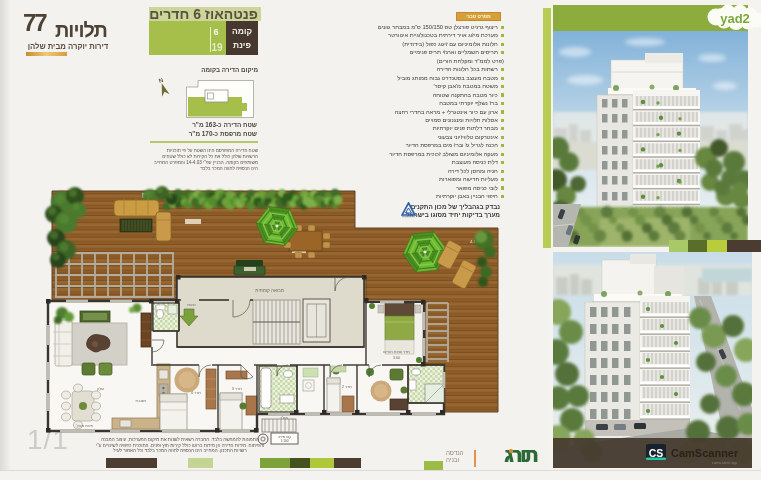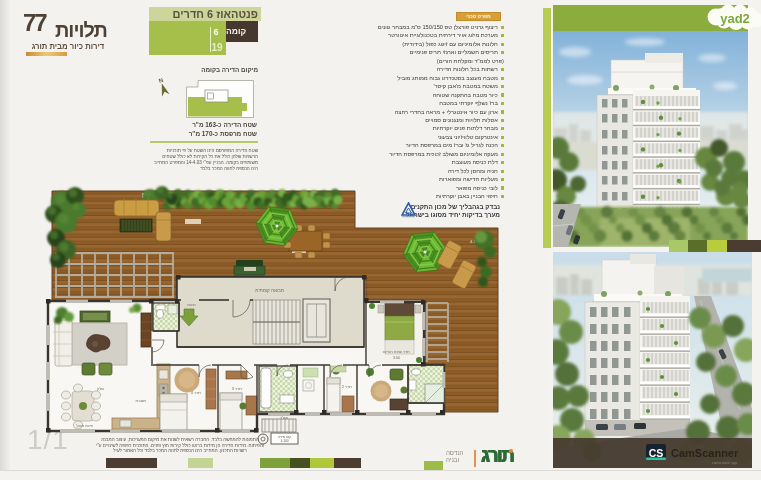--- a/index.html
+++ b/index.html
@@ -10,35 +10,35 @@
 <body>
 
 <div class="abs" style="left:8px;top:0;width:539px;height:472px;background:#f4f2ee;"></div>
 <div class="abs" style="left:547px;top:0;width:214px;height:472px;background:#f5f3ef;"></div>
 <div class="abs" style="left:0;top:0;width:10px;height:480px;background:linear-gradient(90deg,#dcdad7,#f2f0ec);"></div>
 <div class="abs" style="left:0;top:470px;width:761px;height:10px;background:#f4f3f0;border-top:1px solid #dddbd7;"></div>
 
 <div class="abs" style="left:23px;top:9px;width:30px;font-weight:bold;font-size:24px;letter-spacing:-2px;color:#4e4236;">77</div>
 <div class="abs" style="left:55px;top:19px;width:58px;font-weight:bold;font-size:20px;letter-spacing:-1px;color:#4e4236;">תלויות</div>
 
-<div class="abs" dir="rtl" style="left:24px;top:42px;width:88px;text-align:center;font-size:7.7px;font-weight:bold;color:#5c4d40;white-space:nowrap;">דירות כיור מבית תורג</div>
+<div class="abs" dir="rtl" style="left:24px;top:42px;width:88px;text-align:center;font-size:7.7px;font-weight:bold;color:#5c4d40;white-space:nowrap;">דירות יוקרה מבית שלהן</div>
 
 <div class="abs" style="left:26px;top:52px;width:41px;height:4px;background:linear-gradient(90deg,#c98c2e,#eec977,#d89b3c);"></div>
 
-<div class="abs" dir="rtl" style="left:149px;top:7px;width:112px;height:14px;background:#cdd69a;color:#5a5140;font-weight:bold;font-size:11px;line-height:14px;padding:0;text-align:right;"><span style="margin-right:3px;">פנטהאוז 6 חדרים</span></div>
+<div class="abs" dir="rtl" style="left:149px;top:7px;width:112px;height:14px;background:#cdd69a;color:#5a5140;font-weight:bold;font-size:14px;line-height:14px;padding:0;text-align:right;"><span style="margin-right:3px;">פנטהאוז 6 חדרים</span></div>
 
 <div class="abs" style="left:149px;top:21px;width:77px;height:34px;background:#a6bf4a;"></div>
 
 <div class="abs" style="left:210px;top:27px;width:1px;height:25px;background:#e9efcd;"></div>
 
 <div class="abs" style="left:212px;top:27px;width:8px;text-align:center;color:#fdfdf6;font-weight:bold;font-size:9px;">6</div>
 
 <div class="abs" style="left:211.5px;top:42px;width:10px;text-align:center;color:#e4edc2;font-weight:bold;font-size:10px;">19</div>
 
-<div class="abs" dir="rtl" style="left:226px;top:21px;width:32px;height:21px;background:#46382e;color:#f5f2ea;font-weight:bold;font-size:8.5px;text-align:left;">
+<div class="abs" dir="rtl" style="left:226px;top:21px;width:32px;height:34px;background:#46382e;color:#f5f2ea;font-weight:bold;font-size:8.5px;text-align:center;">
   <div style="margin-top:5px;">קומה</div>
   <div style="margin-top:4px;">פינת</div>
 </div>
 
 <div class="abs" dir="rtl" style="left:456px;top:12px;width:43px;height:7px;background:#d79f3a;border:1px solid #c28a28;color:#fdf6e3;font-size:5px;font-weight:bold;text-align:center;line-height:7px;">מפרט טכני</div>
 
 <div class="abs" dir="rtl" style="right:257px;top:23px;width:130px;font-size:5.7px;line-height:8.45px;color:#3e3c38;text-align:right;white-space:nowrap;">
 <div><span style="display:inline-block;width:3.2px;height:3.2px;background:#a0b83b;margin-left:3px;"></span>ריצוף גרניט פורצלן טס 150/150 ס"מ במבחר גוונים</div>
 <div><span style="display:inline-block;width:3.2px;height:3.2px;background:#a0b83b;margin-left:3px;"></span>מערכת מיזוג אויר דירתית בטכנולוגיית אינוורטר</div>
 <div><span style="display:inline-block;width:3.2px;height:3.2px;background:#a0b83b;margin-left:3px;"></span>חלונות אלומיניום עם זיגוג כפול (בידודית)</div>
@@ -97,21 +97,21 @@
 <div class="abs" style="left:27px;top:424px;font-size:28px;color:#ceccc7;font-weight:400;letter-spacing:1px;">1/1</div>
 
 <div class="abs" style="left:106px;top:458px;width:51px;height:10px;background:#4c3d30;"></div>
 <div class="abs" style="left:188px;top:458px;width:25px;height:10px;background:#c3d493;"></div>
 <div class="abs" style="left:260px;top:458px;width:30px;height:10px;background:#7da23a;"></div>
 <div class="abs" style="left:290px;top:458px;width:20px;height:10px;background:#45511f;"></div>
 <div class="abs" style="left:310px;top:458px;width:24px;height:10px;background:#aec839;"></div>
 <div class="abs" style="left:334px;top:458px;width:27px;height:10px;background:#4c3d30;"></div>
 <div class="abs" style="left:424px;top:461px;width:19px;height:9px;background:#9cbb47;"></div>
 
-<div class="abs" dir="rtl" style="left:481px;top:445px;width:56px;font-size:19px;font-weight:bold;color:#2c6b38;text-align:left;letter-spacing:-1.5px;text-shadow:0.5px 0 0 #2c6b38, -0.5px 0 0 #2c6b38;">תורג</div>
+<div class="abs" dir="rtl" style="left:481px;top:445px;width:56px;font-size:19px;font-weight:bold;color:#2c6b38;text-align:right;letter-spacing:-1.5px;text-shadow:0.5px 0 0 #2c6b38, -0.5px 0 0 #2c6b38;">תורג</div>
 <div class="abs" style="left:509px;top:449px;width:3.5px;height:3.5px;border-radius:50%;background:#e8872e;"></div>
 
 <div class="abs" style="left:474px;top:450px;width:1.6px;height:17px;background:#e89050;"></div>
 
 <div class="abs" dir="rtl" style="left:446px;top:450px;width:27px;font-size:6.2px;line-height:6.6px;color:#8a857c;text-align:left;">הנדסה<br>ובניה</div>
 
 <svg class="abs" style="left:0;top:0;" width="761" height="480" viewBox="0 0 761 480">
 <defs>
 <pattern id="wood" width="760" height="7.2" patternUnits="userSpaceOnUse">
         <rect width="760" height="7.2" fill="#8d5c27"></rect>

